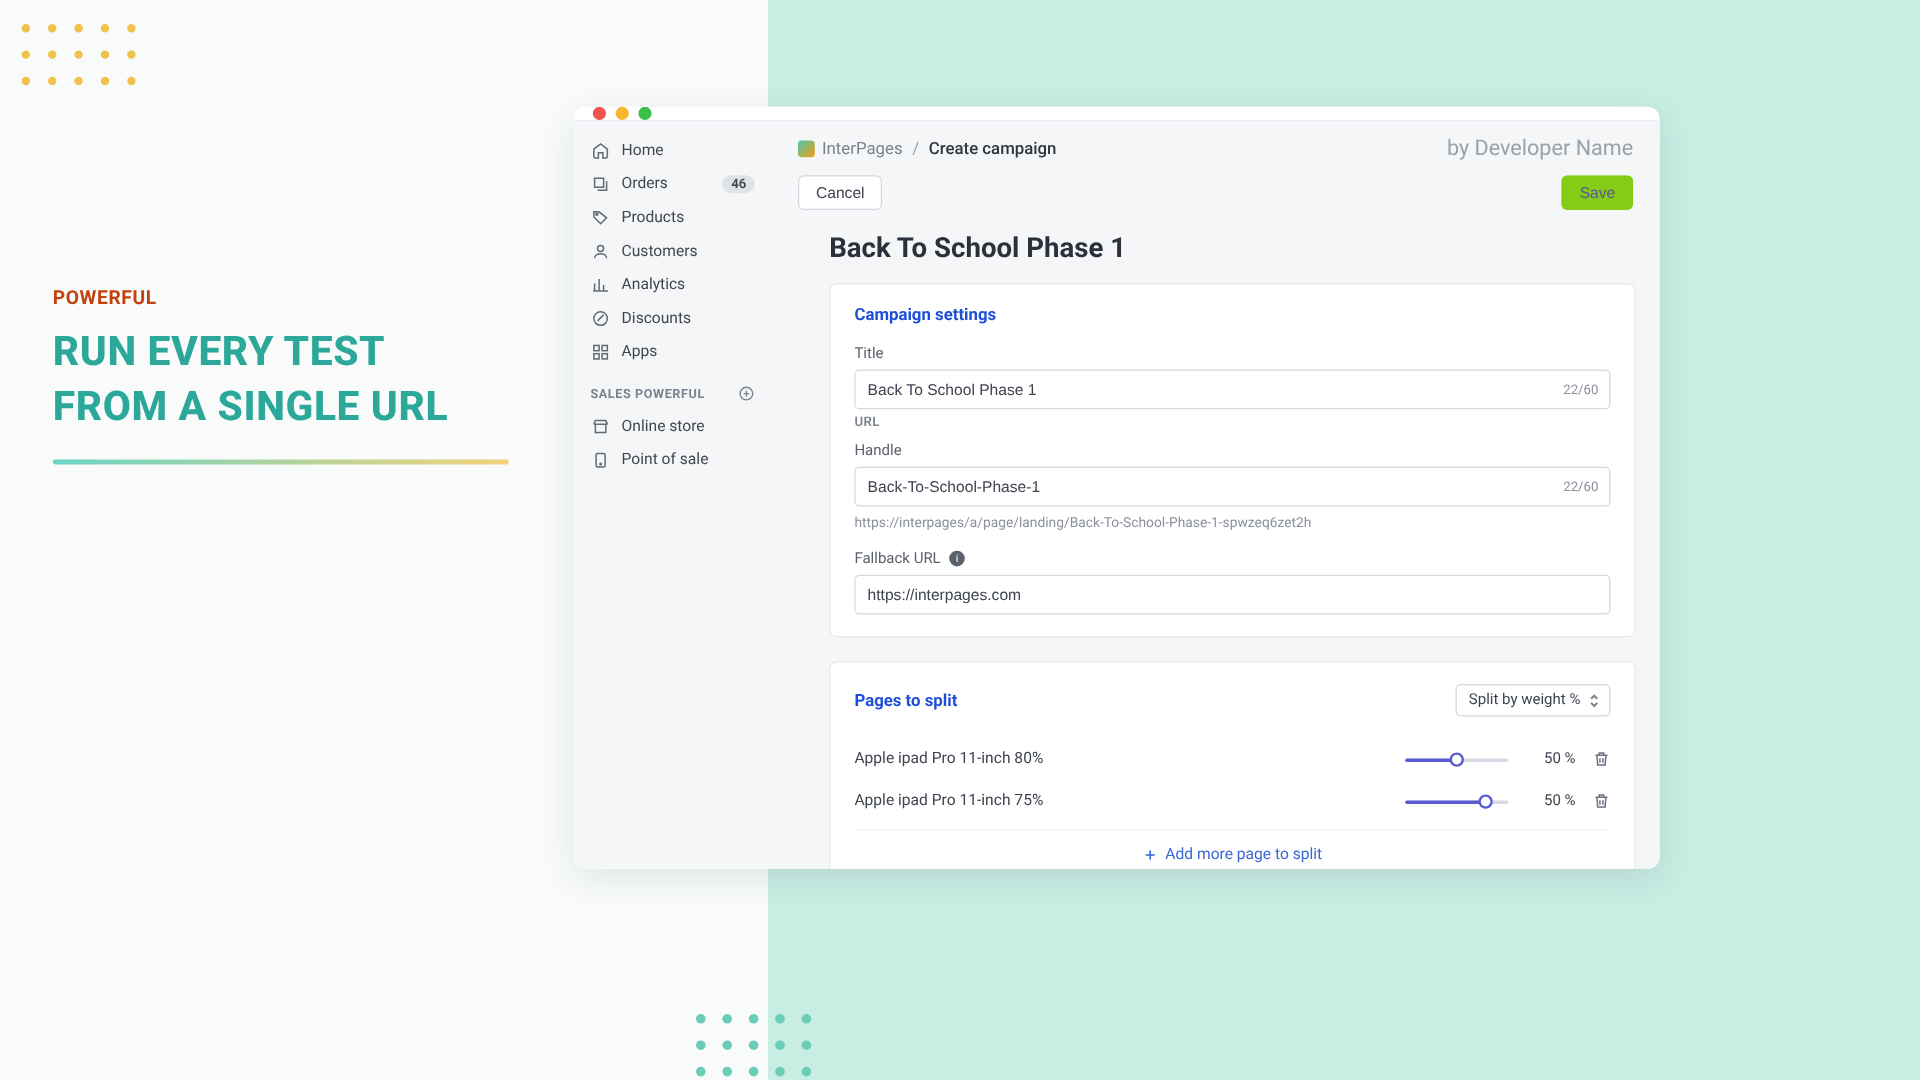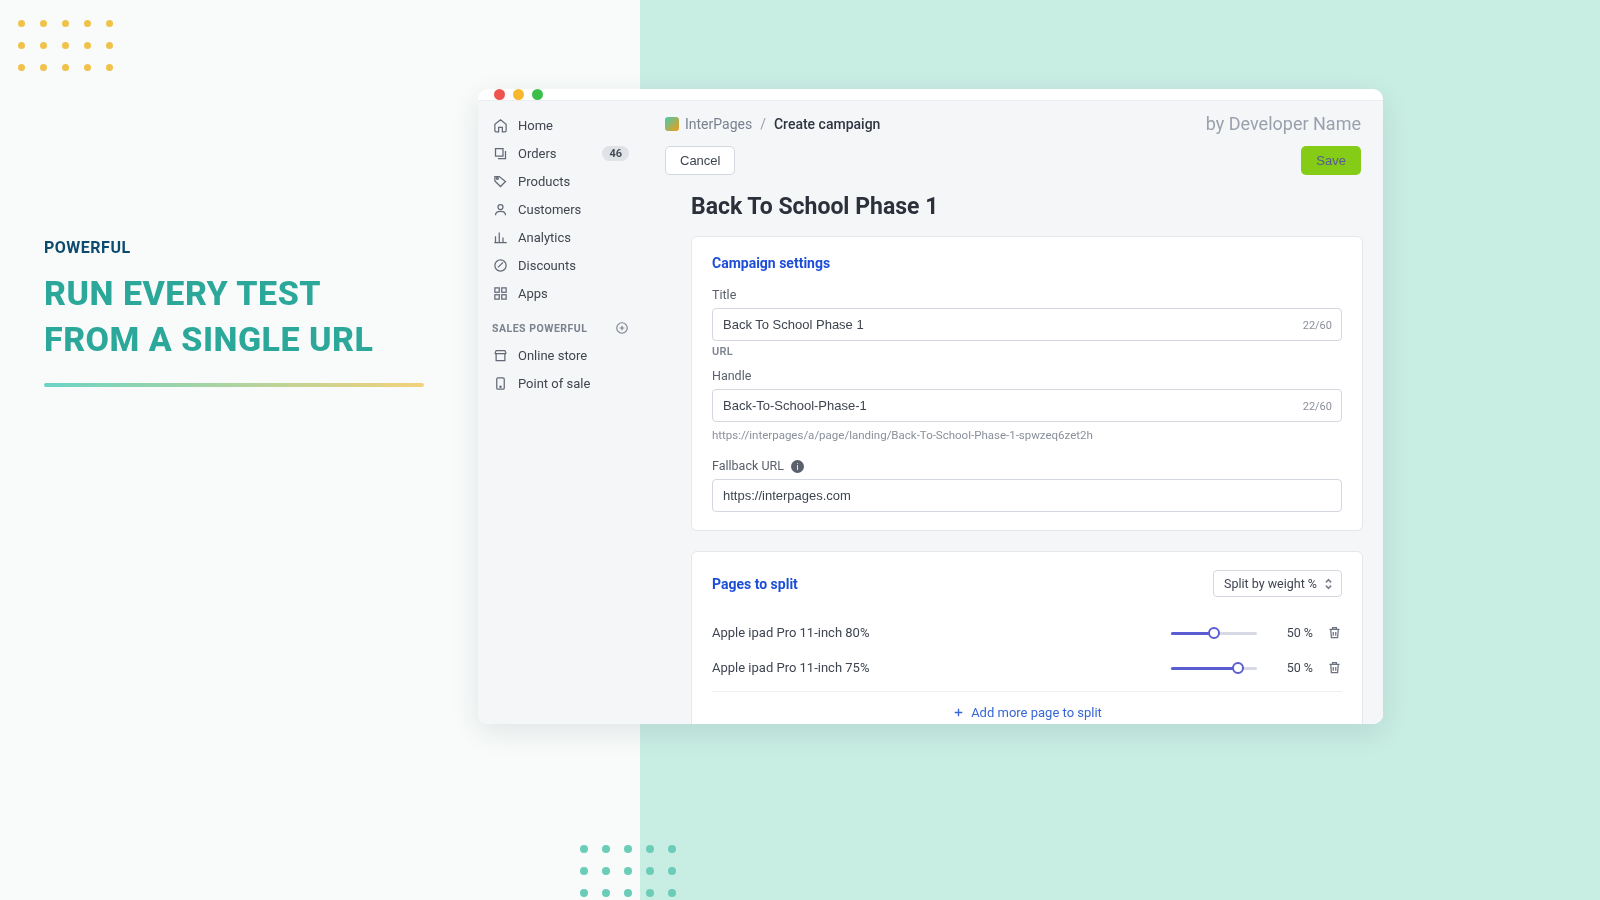--- a/index.html
+++ b/index.html
@@ -4,21 +4,21 @@
 <style>
   * { box-sizing: border-box; margin: 0; padding: 0; }
   body { font-family: -apple-system, BlinkMacSystemFont, "Segoe UI", Roboto, sans-serif; width:1600px; height:900px; overflow:hidden; position:relative; background:#f8fbfa; }
   .bg-left { position:absolute; left:0; top:0; width:640px; height:900px; background:#f8fbfa; }
   .bg-right{ position:absolute; left:640px; top:0; width:960px; height:900px; background:#c8ede3; }
   .dots-tl { position:absolute; left:18px; top:20px; display:grid; grid-template-columns:repeat(5,18px); grid-template-rows:repeat(3,18px); gap:4px 4px; }
   .dots-tl span { width:7px; height:7px; border-radius:50%; background:#f1c24b; }
   .dots-br { position:absolute; left:580px; top:845px; display:grid; grid-template-columns:repeat(5,22px); grid-template-rows:repeat(3,22px);}
   .dots-br span { width:8px; height:8px; border-radius:50%; background:#6bcdb8; }
   .marketing { position:absolute; left:44px; top:238px; width:380px; }
-  .eyebrow { color:#0c4a6e; font-weight:700; font-size:16px; letter-spacing:.5px; margin-bottom:14px; }
+  .eyebrow { color:#c2410c; font-weight:700; font-size:16px; letter-spacing:.5px; margin-bottom:14px; }
   .headline { color:#2ca89a; font-weight:800; font-size:34px; line-height:1.35; letter-spacing:.5px; margin-bottom:20px;}
   .rule { height:4px; width:380px; background:linear-gradient(90deg,#6bd4c5,#f3d27a); border-radius:2px; margin-bottom:28px;}
   .body { color:#2ca89a; font-size:18px; line-height:1.55; max-width:360px;}
   .window { position:absolute; left:478px; top:89px; width:905px; height:635px; background:#fff; border-radius:10px; box-shadow:0 8px 28px rgba(30,35,45,.10); display:flex; flex-direction:column; overflow:hidden;}
   .chrome { height:38px; display:flex; align-items:center; padding:0 16px; gap:8px;}
   .dot { width:11px; height:11px; border-radius:50%;}
   .dot.r{background:#ef544f;} .dot.y{background:#f7b82f;} .dot.g{background:#3bbf4a;}
   .app { flex:1; display:flex; background:#f4f6f8; border-top:1px solid #ebeef2;}
   .sidebar { width:165px; background:#f4f6f8; padding:10px 0; font-size:13px; color:#41464f;}
   .nav-item { display:flex; align-items:center; gap:10px; padding:6px 14px; cursor:pointer;}

